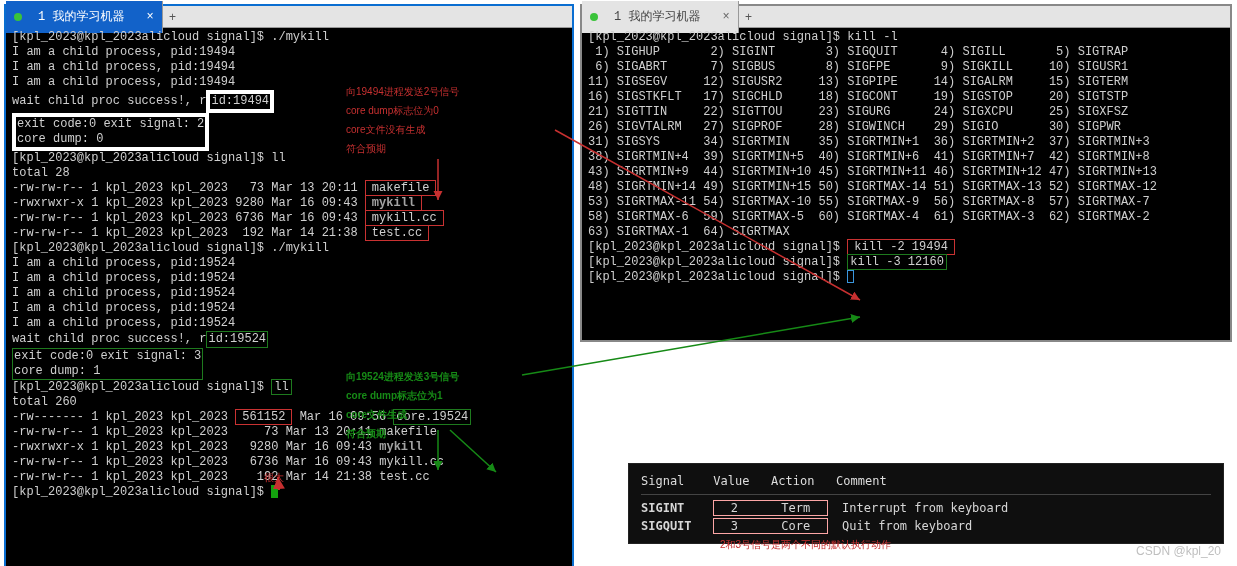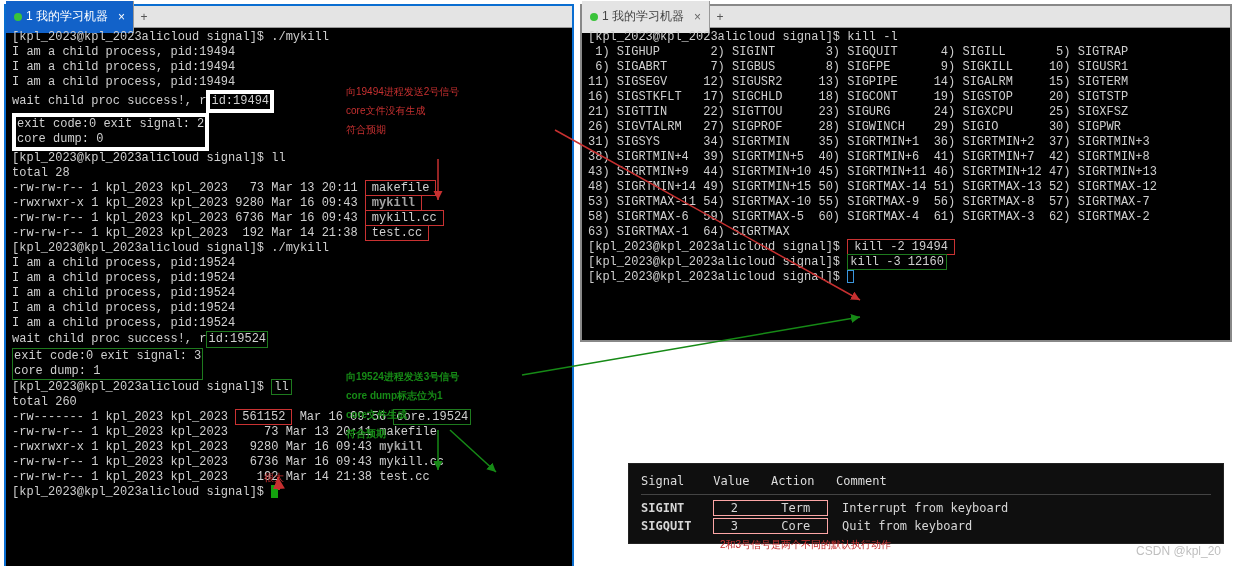--- a/index.html
+++ b/index.html
@@ -23,23 +23,23 @@
     background: #e4e4e4;
     display: flex;
     align-items: center;
     height: 22px;
     border-bottom: 1px solid #999;
   }
   .tab {
     display: flex; align-items: center;
     padding: 0 8px; height: 32px;
     background: #1262c9; color:#fff;
-    font-family: Liberation Sans, sans-serif; font-size:12px;
+    font-family: Liberation Mono, monospace; font-size:12px;
     border-right:1px solid #999;
-    gap:4px;
+    gap:16px;
   }
   .tab.inactive { background:#e4e4e4; color:#444;}
   .dot { width:8px;height:8px;border-radius:50%;background:#3ac33a;}
   .tab .close { margin-left:6px;color:#fff;}
   .tab.inactive .close{color:#666;}
   .plus { width:20px; text-align:center;color:#555; font-family:sans-serif;}
   .term-body {
     padding: 2px 6px;
     line-height: 15px;
     white-space: pre;
@@ -146,20 +146,21 @@
 <span class="prompt">[kpl_2023@kpl_2023alicloud signal]$</span> <span class="gbox2">kill -3 12160</span>
 <span class="prompt">[kpl_2023@kpl_2023alicloud signal]$</span> <span class="cursor-cyan"></span></div>
 </div>
 
 <div class="sigtable" style="left:628px; top:463px; width:596px;" id="sigTable">
     <pre style="font-family:inherit;white-space:pre;"><div class="hdr">Signal    Value   Action   Comment</div><hr><div><span class="b">SIGINT    </span><span class="rowbox">  2      Term  </span>  Interrupt from keyboard</div><div><span class="b">SIGQUIT   </span><span class="rowbox">  3      Core  </span>  Quit from keyboard</div></pre>
   </div>
 
 <div class="annot red" style="left:346px; top:82px; line-height:19px;">
   <div>向19494进程发送2号信号</div>
+  <div>core dump标志位为0</div>
   <div>core文件没有生成</div>
   <div>符合预期</div>
 </div>
 <div class="annot green" style="left:346px; top:367px; line-height:19px;">
   <div>向19524进程发送3号信号</div>
   <div>core dump标志位为1</div>
   <div>core文件生成</div>
   <div>符合预期</div>
 </div>
 <div class="annot red" style="left:264px; top:471px;">很大</div>

